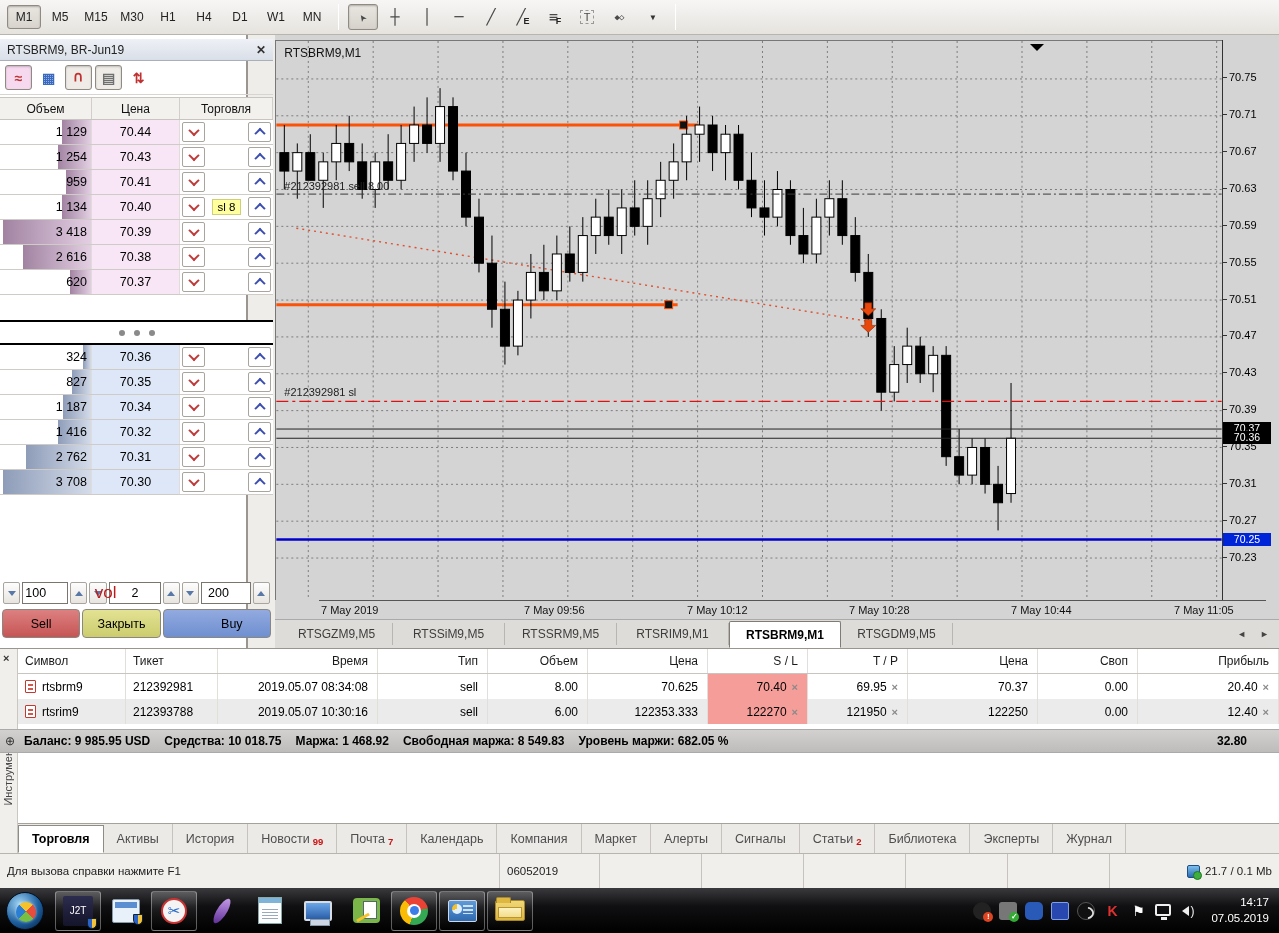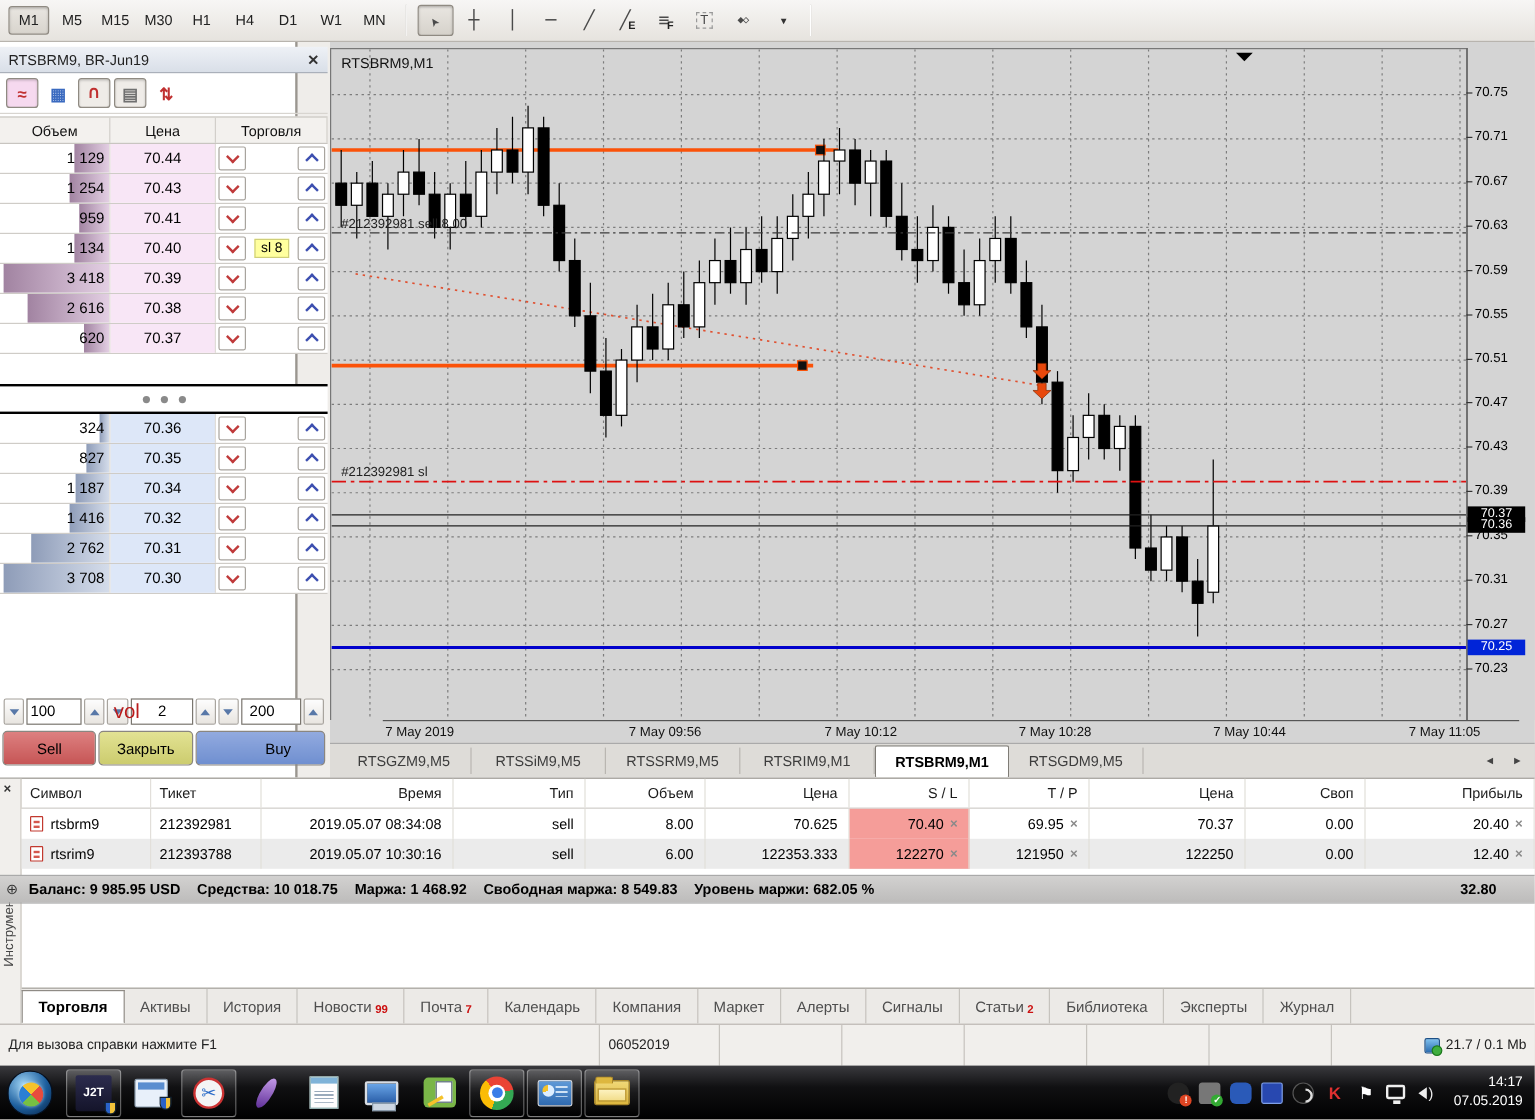--- a/index.html
+++ b/index.html
@@ -124,21 +124,21 @@
   .netico::after { content:""; position:absolute; right:-3px; bottom:-3px; width:7px; height:7px; border-radius:50%; background:#3fae3f; border:1px solid #1d7a1d; }
 
   
   #taskbar { left:0; top:888px; width:1279px; height:45px; background:linear-gradient(#3a3a3e,#101012 40%,#000); display:flex; align-items:center; padding-left:6px; }
   #orb { width:38px; height:38px; border-radius:50%; background:radial-gradient(circle at 35% 30%, #9fd4f5, #1d5f9e 55%, #0a2a50 90%); border:1px solid #050f1e; position:relative; margin-right:10px; }
   #orb::after { content:""; position:absolute; left:9px; top:9px; width:20px; height:20px; border-radius:50%;
     background:conic-gradient(#e84c3d 0 25%, #77c043 25% 50%, #2a7fd4 50% 75%, #f5c22b 75%); transform:rotate(45deg); box-shadow:0 0 3px rgba(255,255,255,.6); }
   .tkbtn { height:40px; min-width:46px; display:flex; align-items:center; justify-content:center; margin:0 1px; }
   .tkbtn.framed { border:1px solid rgba(255,255,255,.35); border-radius:3px; background:linear-gradient(rgba(255,255,255,.22),rgba(255,255,255,.05) 50%,rgba(0,0,0,.1)); }
   .ic { position:relative; }
-  .ic-j2t { width:30px; height:30px; background:linear-gradient(#2c2c4e,#14142a); color:#fff; font-size:10px; font-weight:bold; display:flex; align-items:center; justify-content:center; border-radius:2px; }
+  .ic-j2t { width:30px; height:30px; background:linear-gradient(#2c2c4e,#14142a); color:#fff; font-size:10px; font-weight:normal; display:flex; align-items:center; justify-content:center; border-radius:2px; }
   .shield { position:absolute; right:-4px; bottom:-3px; width:10px; height:11px; background:linear-gradient(90deg,#2a62c8 50%,#f2c23a 50%); border:1px solid #123; border-radius:0 0 5px 5px; }
   .ic-window { width:28px; height:24px; background:#e8f0fa; border:1px solid #89a; border-radius:2px; }
   .ic-window::before { content:""; position:absolute; left:2px; top:2px; right:2px; height:6px; background:#5a8ed0; }
   .ic-snip { width:26px; height:26px; background:#f4f4f4; border:2px solid #cc3333; border-radius:50%; color:#2a6bc8; font-size:15px; display:flex; align-items:center; justify-content:center; }
   .ic-feather { width:10px; height:28px; border-radius:60% 40% 60% 40%; background:linear-gradient(160deg,#c9a0ec,#5a2a94); transform:rotate(28deg); }
   .ic-notepad { width:24px; height:27px; background:#fdfdfd; border:1px solid #8aa; }
   .ic-notepad::before { content:""; position:absolute; left:0; top:0; right:0; height:5px; background:#7fb3d8; }
   .ic-notepad::after { content:""; position:absolute; left:3px; top:9px; right:3px; height:12px;
     background:repeating-linear-gradient(#fff 0 2px, #9ab 2px 3px); }
   .ic-rdp { width:28px; height:20px; background:linear-gradient(#6aa6e8,#2a5ea8); border:2px solid #d8dde4; border-radius:2px; }

